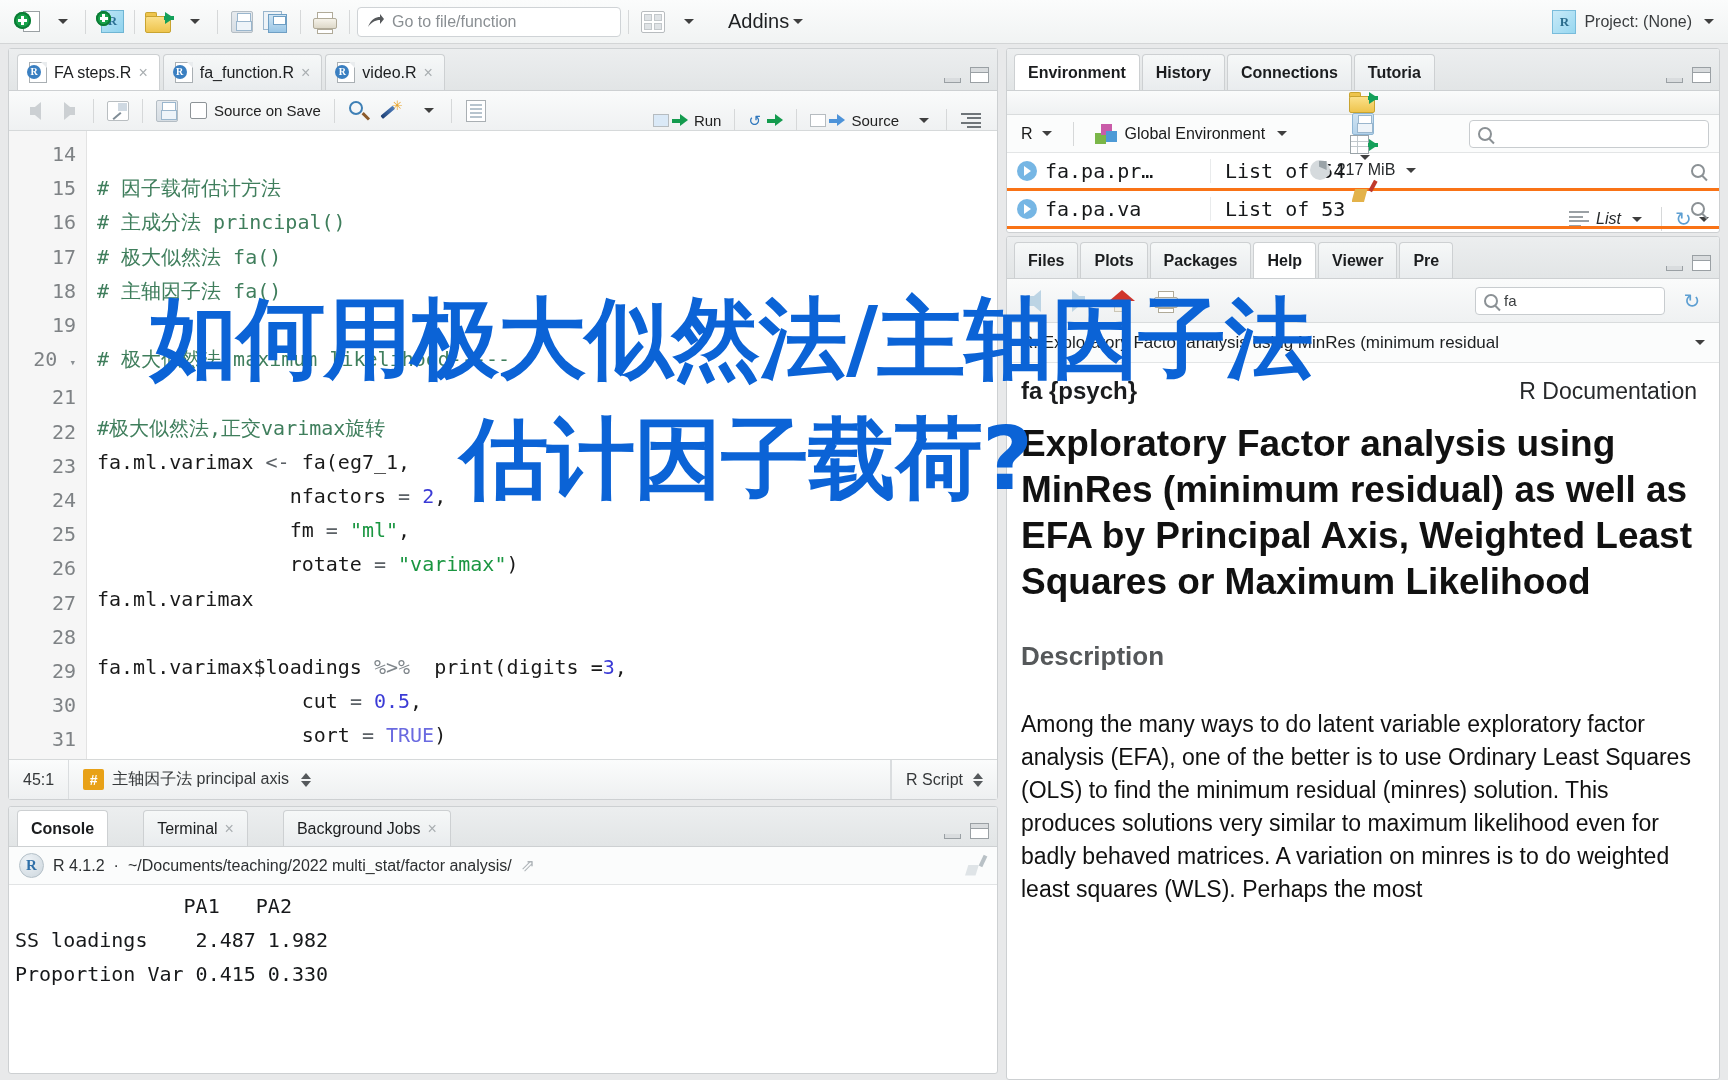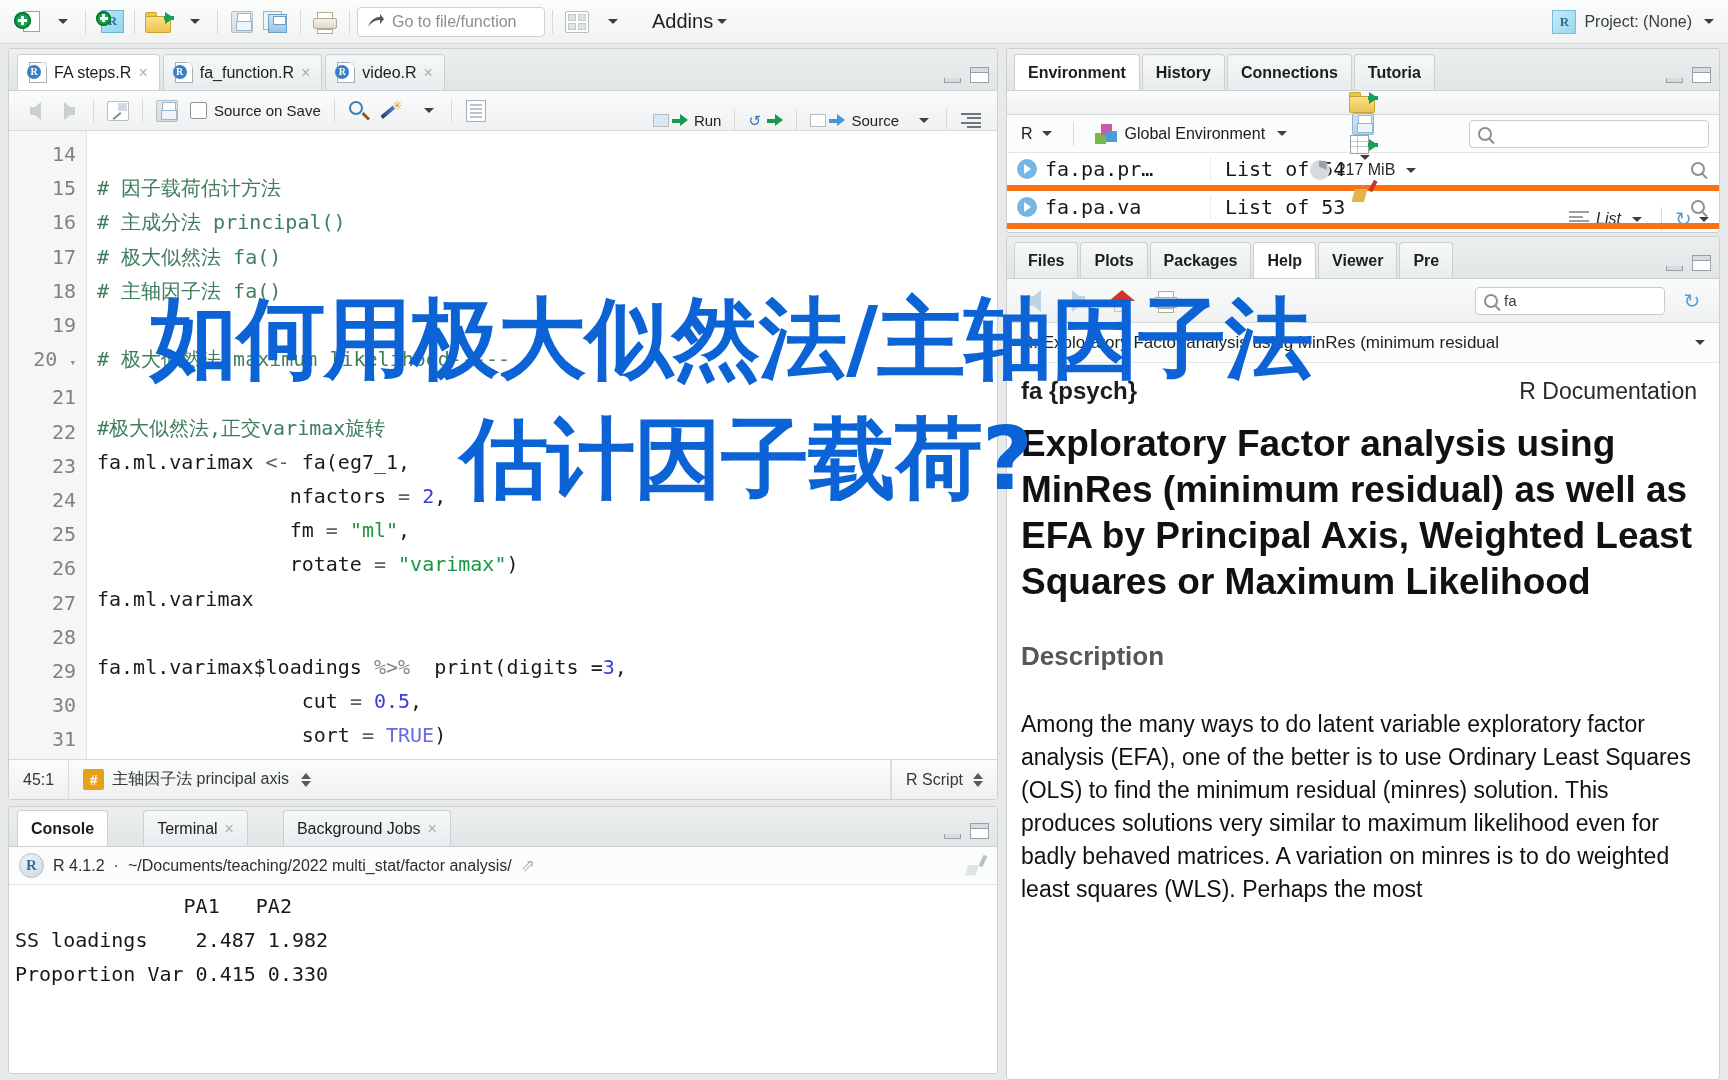--- a/index.html
+++ b/index.html
@@ -59,21 +59,21 @@
   .icon-saveall .s1{ position:absolute;left:0;top:0;width:19px;height:19px;background:#eef3f7;border:1px solid #9ab6cd;}
   .icon-saveall .s2{ position:absolute;left:5px;top:3px;width:19px;height:19px;
      background:linear-gradient(#cfe3f2,#99c6e6); border:1px solid #6f9fc4;}
   .icon-saveall .s2:before{content:"";position:absolute;left:4px;top:1px;width:11px;height:7px;background:#fff;border:1px solid #6f9fc4;}
 
   .icon-print{ position:relative; width:26px;height:22px;}
   .icon-print .body{position:absolute;left:1px;top:7px;width:24px;height:11px;background:linear-gradient(#f6f3ea,#ddd8c8);border:1px solid #b0aa98;border-radius:2px;}
   .icon-print .top{position:absolute;left:5px;top:1px;width:16px;height:7px;background:#fff;border:1px solid #b0aa98;}
   .icon-print .out{position:absolute;left:5px;bottom:-1px;width:16px;height:5px;background:#fff;border:1px solid #b0aa98;}
 
-  .goto-box{ display:flex; align-items:center; height:30px; width:188px;
+  .goto-box{ display:flex; align-items:center; height:30px; width:264px;
     background:#fff; border:1px solid #cfd3d6; border-radius:4px; padding:0 8px; gap:8px;}
   .goto-arrow{ width:18px;height:16px; position:relative; }
   .goto-arrow svg{ display:block; }
   .goto-text{ color:#8a8f93; font-size:16px; }
 
   .icon-panes{ width:24px;height:22px; border:1px solid #b8bcbf; border-radius:2px;
     display:grid; grid-template-columns:1fr 1fr; grid-template-rows:1fr 1fr; gap:2px; padding:2px; background:#fff;}
   .icon-panes i{ background:#dfe3e6; border:1px solid #c3c8cb; display:block;}
   .addins-label{ font-size:20px; color:#1f2123; margin-left:20px; }
 
@@ -215,21 +215,21 @@
   .gp-icon{ position:relative;width:22px;height:20px;}
   .gp-icon i{position:absolute;width:11px;height:11px;display:block;}
   .gp-icon i:nth-child(1){left:0;bottom:0;background:#7ab648;}
   .gp-icon i:nth-child(2){left:6px;top:0;background:#c95ba8;}
   .gp-icon i:nth-child(3){left:11px;bottom:2px;background:#4d9ad6;}
   .env-search{ margin-left:auto; width:240px;height:28px;border:1px solid #c8cccf;border-radius:4px;
     background:#fff; display:flex; align-items:center; padding:0 8px; }
   .mini-glass{ width:14px;height:14px;border:2px solid #8b9195;border-radius:50%;position:relative;}
   .mini-glass:after{content:"";position:absolute;right:-5px;bottom:-3px;width:7px;height:2px;background:#8b9195;transform:rotate(45deg);}
   .env-rows{ flex:1; overflow:hidden; font-family:"DejaVu Sans Mono", monospace; font-size:20px;}
-  .env-row{ display:flex; align-items:center; height:38px; border-bottom:6px solid #f97316; }
+  .env-row{ display:flex; align-items:center; height:38px; border-bottom:3px solid #f97316; }
   .env-expand{ width:20px;height:20px;border-radius:50%;background:#76b6e4;margin:0 8px 0 10px;
     position:relative; flex:none;}
   .env-expand:after{content:"";position:absolute;left:7px;top:5px;width:0;height:0;
     border-top:5px solid transparent;border-bottom:5px solid transparent;border-left:7px solid #fff;}
   .env-name{ width:165px; color:#16181a; overflow:hidden;}
   .env-val{ flex:1; color:#16181a; border-left:1px solid #e9ebec; padding-left:14px;}
   .env-rowglass{ margin-right:14px; }
 
   
   .help-pane{ position:absolute; left:1006px; top:236px; width:714px; height:844px;

